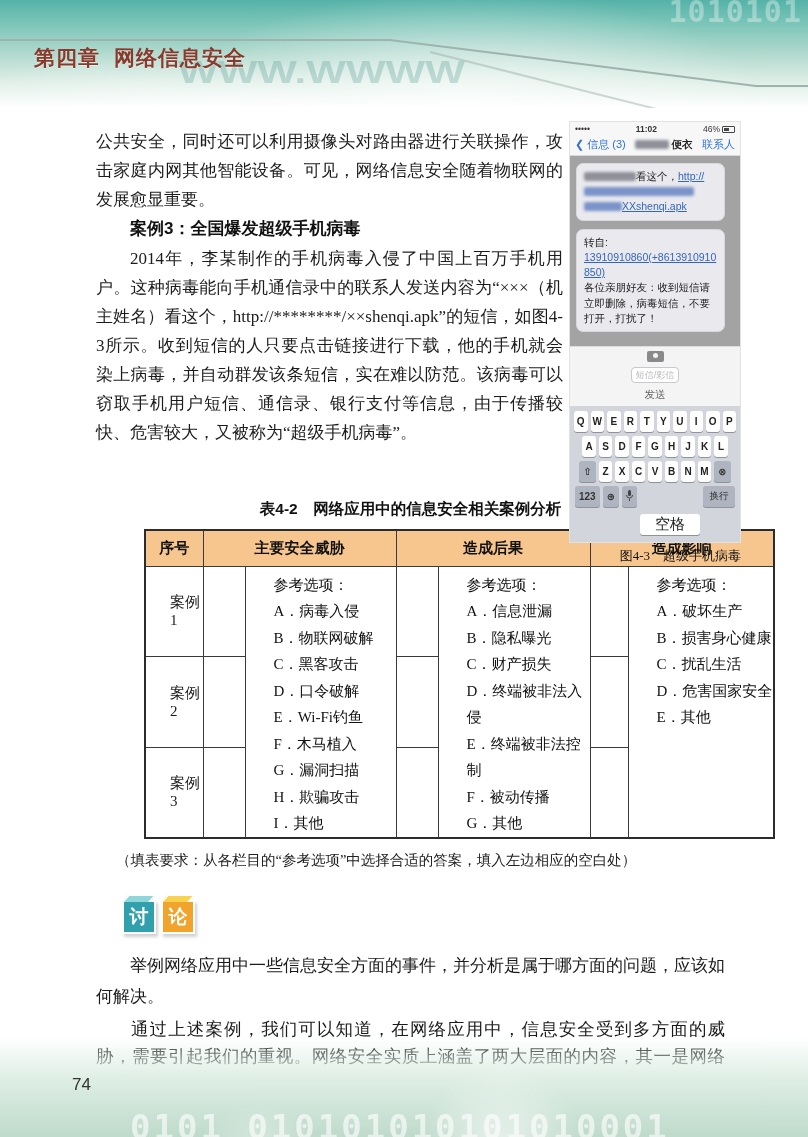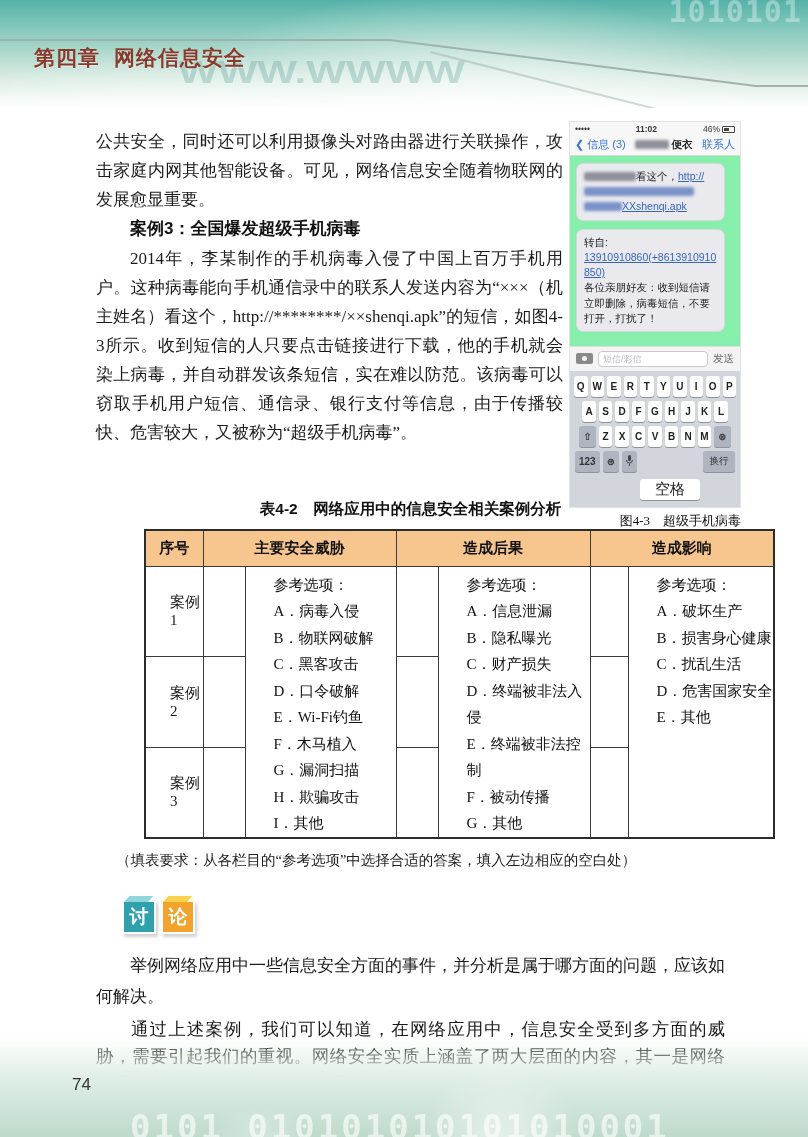--- a/index.html
+++ b/index.html
@@ -39,29 +39,29 @@
   .p-status { display:flex; justify-content:space-between; align-items:center; padding:2px 5px 1px;
     font-size:8.5px; color:#333; background:#f7f7f7; }
   .p-status .mid { font-weight:bold; }
   .batt { display:inline-block; width:13px; height:7px; border:1px solid #444; border-radius:1px;
     position:relative; vertical-align:-1px; margin-left:2px; }
   .batt::after { content:""; position:absolute; left:1px; top:1px; bottom:1px; width:45%; background:#444; }
   .p-nav { display:flex; justify-content:space-between; align-items:center; padding:2px 5px 3px;
     font-size:11px; background:#f7f7f7; border-bottom:1px solid #d9d9d9; }
   .p-nav .blue { color:#2f72d4; }
   .p-nav .title { color:#222; font-weight:bold; font-size:10.5px; display:flex; align-items:center; gap:2px; }
-  .p-msgs { background:#86efac; padding:7px 6px 6px; }
+  .p-msgs { background:#a3a3a3; padding:7px 6px 6px; }
   .bubble { background:#e9e9ee; border:1px solid #d7d7dd; border-radius:7px; padding:5px 7px;
     font-size:10.5px; line-height:1.45; color:#222; margin-bottom:8px; width:94%; }
   .blur { display:inline-block; background:#90909a; border-radius:2px; filter:blur(1.6px);
     height:9px; vertical-align:-1px; }
   .blur.lnk { background:#7b93c9; }
   .link { color:#3566bf; text-decoration:underline; }
   .p-input { display:flex; align-items:center; gap:5px; padding:4px 6px; background:#f4f4f4;
-    border-top:1px solid #ddd; }
+    border-top:1px solid #ddd;flex-direction:column; }
   .cam { width:17px; height:11px; background:#8a8a8a; border-radius:2px; position:relative; }
   .cam::after { content:""; position:absolute; left:6px; top:2.5px; width:5px; height:5px;
     border-radius:50%; background:#f4f4f4; }
   .p-field { flex:1; height:16px; background:#fff; border:1px solid #c8c8cd; border-radius:4px;
     font-size:9px; color:#b8b8bd; line-height:14px; padding:0 4px; }
   .p-send { font-size:10.5px; color:#666; }
   .p-kb { background:#d2d5db; padding:5px 2px 7px; }
   .kb-row { display:flex; justify-content:center; gap:3px; margin-top:4px; }
   .kb-row:first-child { margin-top:0; }
   .key { background:#fff; border-radius:3px; box-shadow:0 1px 0 #8d929c; min-width:13.5px; height:21px;

